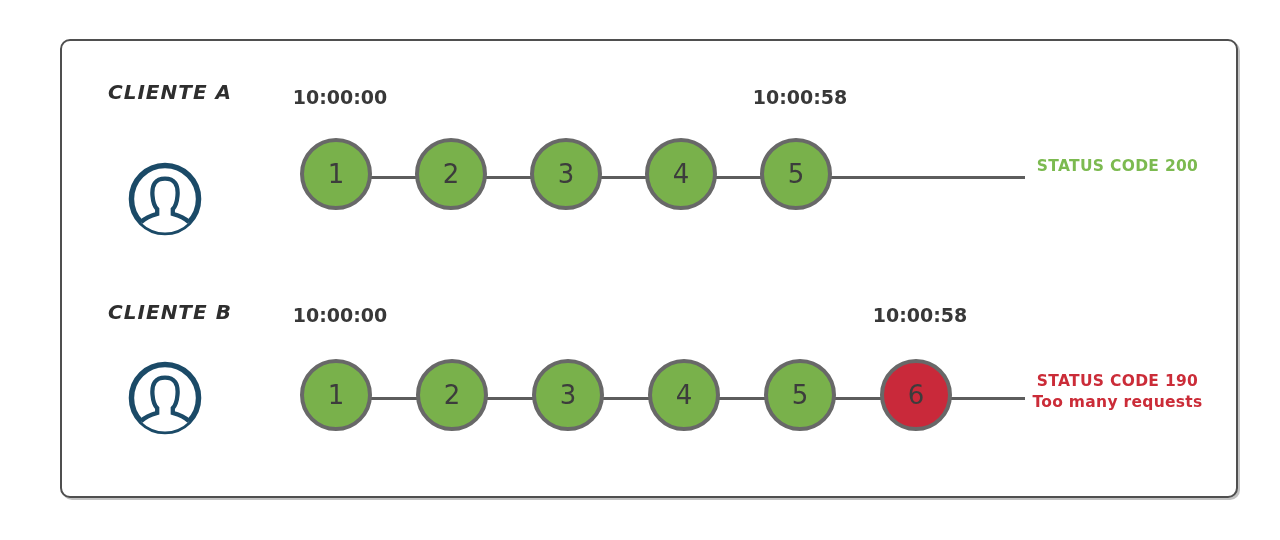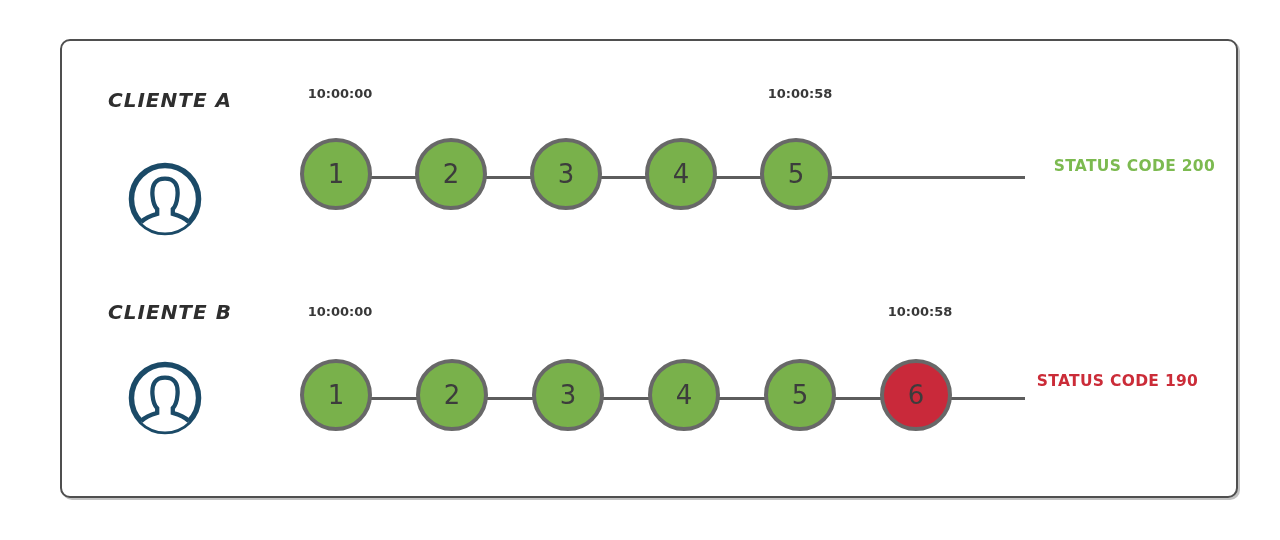--- a/index.html
+++ b/index.html
@@ -37,21 +37,21 @@
     position:absolute;
     left:95px;width:150px;
     text-align:center;
     font-size:20px;
     font-weight:bold;
     font-style:italic;
     letter-spacing:1px;
     color:var(--label-text);
     white-space:nowrap;
   }
-  .label-a{top:88px;}
+  .label-a{top:80px;}
   .label-b{top:300px;}
   .avatar{
     position:absolute;
     width:78px;height:78px;
   }
   .avatar-a{left:126px;top:160px;}
   .avatar-b{left:126px;top:359px;}
   .timeline{
     position:absolute;
     left:340px;width:685px;height:3px;
@@ -71,39 +71,39 @@
   }
   .request-circle.limited{background:var(--request-limited-fill);}
   .row-a .request-circle{top:138px;}
   .row-b .request-circle{top:359px;}
   .ra-1{left:300px;} .ra-2{left:415px;} .ra-3{left:530px;} .ra-4{left:645px;} .ra-5{left:760px;}
   .rb-1{left:300px;} .rb-2{left:416px;} .rb-3{left:532px;} .rb-4{left:648px;} .rb-5{left:764px;} .rb-6{left:880px;}
   .timestamp{
     position:absolute;
     width:120px;
     text-align:center;
-    font-size:13px;
+    font-size:19px;
     font-weight:bold;
     color:var(--timestamp-text);
     white-space:nowrap;
   }
   .ts-a-start{left:280px;top:86px;}
   .ts-a-end{left:740px;top:86px;}
   .ts-b-start{left:280px;top:304px;}
   .ts-b-end{left:860px;top:304px;}
   .status{
     position:absolute;
     left:1020px;width:195px;
     text-align:center;
     font-weight:bold;
     font-size:15.5px;
     letter-spacing:0.3px;
     line-height:1.35;
   }
-  .status-a{top:156px;color:var(--status-ok-text);text-align:right;}
+  .status-a{top:156px;color:var(--status-ok-text);}
   .status-b{top:371px;color:var(--status-error-text);}
 </style>
 </head>
 <body>
 
 <div class="stage">
   <div class="frame"></div>
 
   <div class="row-a">
     <div class="client-label label-a">CLIENTE A</div>
@@ -158,15 +158,16 @@
 
     <div class="request-circle rb-1">1</div>
     <div class="request-circle rb-2">2</div>
     <div class="request-circle rb-3">3</div>
     <div class="request-circle rb-4">4</div>
     <div class="request-circle rb-5">5</div>
     <div class="request-circle limited rb-6">6</div>
 
     <div class="status status-b">
       <div>STATUS CODE 190</div>
+      <div>Too many requests</div>
     </div>
   </div>
 </div>
 
 </body></html>

